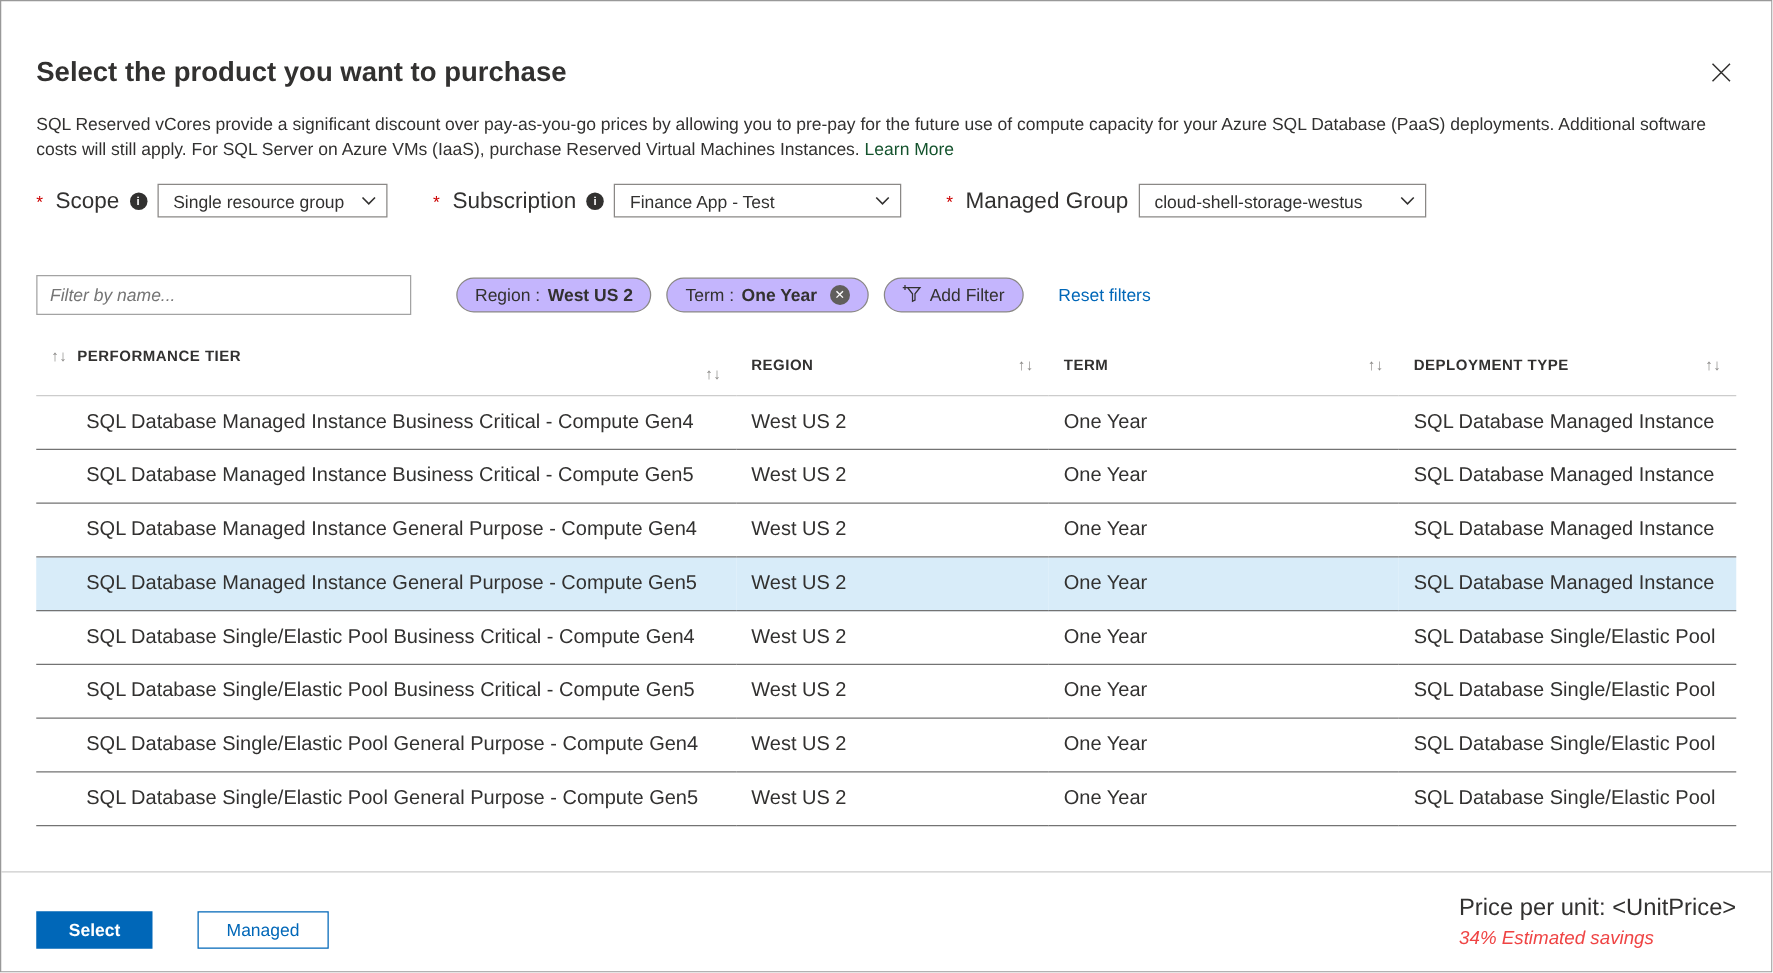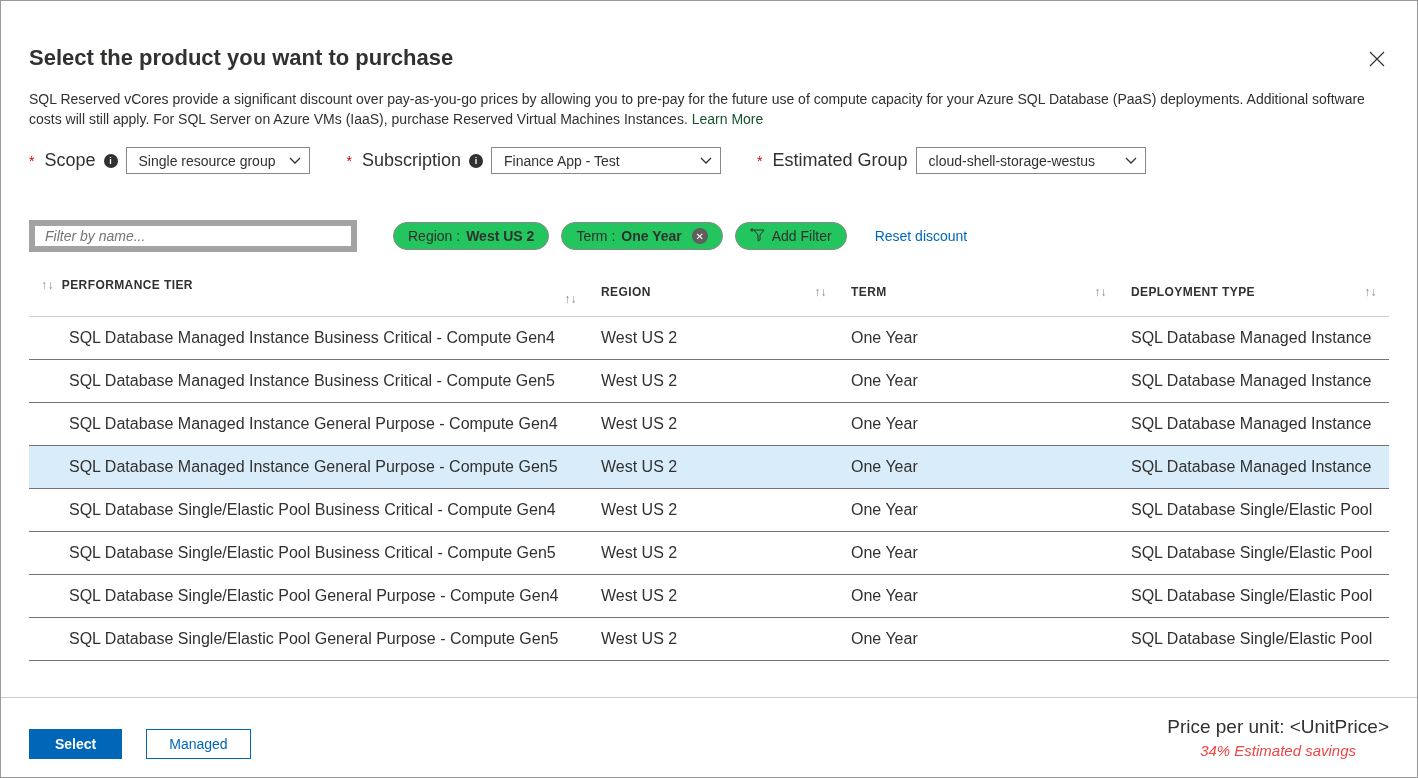--- a/index.html
+++ b/index.html
@@ -12,40 +12,40 @@
 .desc a { color: #14532d; text-decoration: none; }
 .form-row { display: flex; gap: 36px; margin-top: 18px; align-items: center; }
 .form-group { display: flex; align-items: center; gap: 8px; }
 .req { color: #cc0000; margin-right: 2px; }
 .label { font-size: 18px; }
 .info-icon { display: inline-flex; align-items: center; justify-content: center; width: 14px; height: 14px; border-radius: 50%; background: #323130; color: #fff; font-size: 9px; font-weight: bold; font-style: normal; }
 .select { display: flex; align-items: center; justify-content: space-between; border: 1px solid #8a8886; padding: 4px 8px 4px 12px; min-width: 180px; height: 27px; background: #fff; cursor: pointer; font-size: 14px; }
 .select.wide { min-width: 230px; }
 .chev { margin-left: 14px; }
 .filter-row { display: flex; align-items: center; gap: 12px; margin-top: 46px; }
-.filter-input { border: 6px solid #a3a3a3; padding: 6px 10px; width: 328px; height: 32px; font-size: 14px; font-style: italic; color: #605e5c; }
-.pill { display: inline-flex; align-items: center; border: 1px solid #8a8886; border-radius: 20px; padding: 5px 14px; font-size: 14px; cursor: pointer; background: #22c55e; gap: 6px; }
+.filter-input { border: 1px solid #a3a3a3; padding: 6px 10px; width: 300px; height: 32px; font-size: 14px; font-style: italic; color: #605e5c; }
+.pill { display: inline-flex; align-items: center; border: 1px solid #8a8886; border-radius: 20px; padding: 5px 14px; font-size: 14px; cursor: pointer; background: #c4b5fd; gap: 6px; }
 .pill b { font-weight: 600; }
 .pill-x { display: inline-flex; width: 16px; height: 16px; border-radius: 50%; background: #605e5c; color: #fff; align-items: center; justify-content: center; font-size: 10px; margin-left: 4px; }
 .reset-link { color: #0067b8; cursor: pointer; margin-left: 16px; }
 .table { width: 100%; margin-top: 16px; border-collapse: collapse; }
 .table th { text-align: left; font-size: 12px; font-weight: 600; letter-spacing: 0.4px; padding: 10px 12px; border-bottom: 1px solid #ccc; color: #323130; text-transform: uppercase; }
 .table td { padding: 12px 12px; border-bottom: 1px solid #737373; font-size: 16px; }
 .table tr.selected td { background: #d8ecf9; }
 .col-tier { width: 560px; }
 .col-tier-cell { padding-left: 40px !important; }
 .col-region { width: 250px; }
 .col-term { width: 280px; }
 .sort-icon { color: #8a8886; font-size: 12px; margin-right: 8px; }
 .sort-icon-r { color: #8a8886; font-size: 12px; float: right; }
 .footer { position: absolute; bottom: 0; left: 0; right: 0; padding: 18px 28px; border-top: 1px solid #ccc; display: flex; justify-content: space-between; align-items: flex-end; }
-.footer-left { display: flex; gap: 24px; }
+.footer-left { display: flex; gap: 36px; }
 .btn-primary { background: #0067b8; color: #fff; border: none; padding: 7px 26px; font-size: 14px; font-weight: 600; cursor: pointer; }
 .btn-secondary { background: #fff; color: #0067b8; border: 1px solid #0067b8; padding: 6px 22px; font-size: 14px; cursor: pointer; }
-.footer-right { text-align: center; }
+.footer-right { text-align: left; }
 .price-line { font-size: 19px; }
 .price-val { font-size: 19px; }
 .savings { color: #ef4444; font-style: italic; font-size: 15px; margin-top: 4px; }
 .th-inner { display: flex; align-items: center; }
 </style>
 </head>
 <body>
 
 <div class="panel">
 
@@ -80,21 +80,21 @@
       <span class="info-icon">i</span>
       <div class="select wide">
         <span>Finance App - Test</span>
         <svg class="chev" width="12" height="8" viewBox="0 0 12 8">
             <path d="M1 1 L6 6 L11 1" stroke="#323130" stroke-width="1.3" fill="none"></path>
           </svg>
       </div>
     </div>
     <div class="form-group">
       <span class="req">*</span>
-      <span class="label">Estimated Group</span>
+      <span class="label">Managed Group</span>
       <div class="select wide">
         <span>cloud-shell-storage-westus</span>
         <svg class="chev" width="12" height="8" viewBox="0 0 12 8">
             <path d="M1 1 L6 6 L11 1" stroke="#323130" stroke-width="1.3" fill="none"></path>
           </svg>
       </div>
     </div>
   </div>
 
   <div class="filter-row">
@@ -108,21 +108,21 @@
       <span>Term : </span>
         <b>One Year</b>
       <span class="pill-x">✕</span>
     </div>
     <div class="pill">
       <svg width="16" height="16" viewBox="0 0 16 16">
           <path d="M4 2 h10 l-4 5 v5 l-2 1 v-6 z M2 0 v4 M0 2 h4" stroke="#323130" stroke-width="1" fill="none"></path>
         </svg>
       <span>Add Filter</span>
     </div>
-    <span class="reset-link">Reset discount</span>
+    <span class="reset-link">Reset filters</span>
   </div>
 
   <table class="table">
     <thead>
       <tr>
         <th class="col-tier">
             <span class="th-inner">
               <span class="sort-icon">↑↓</span>
               <span>Performance Tier</span>
             </span>

